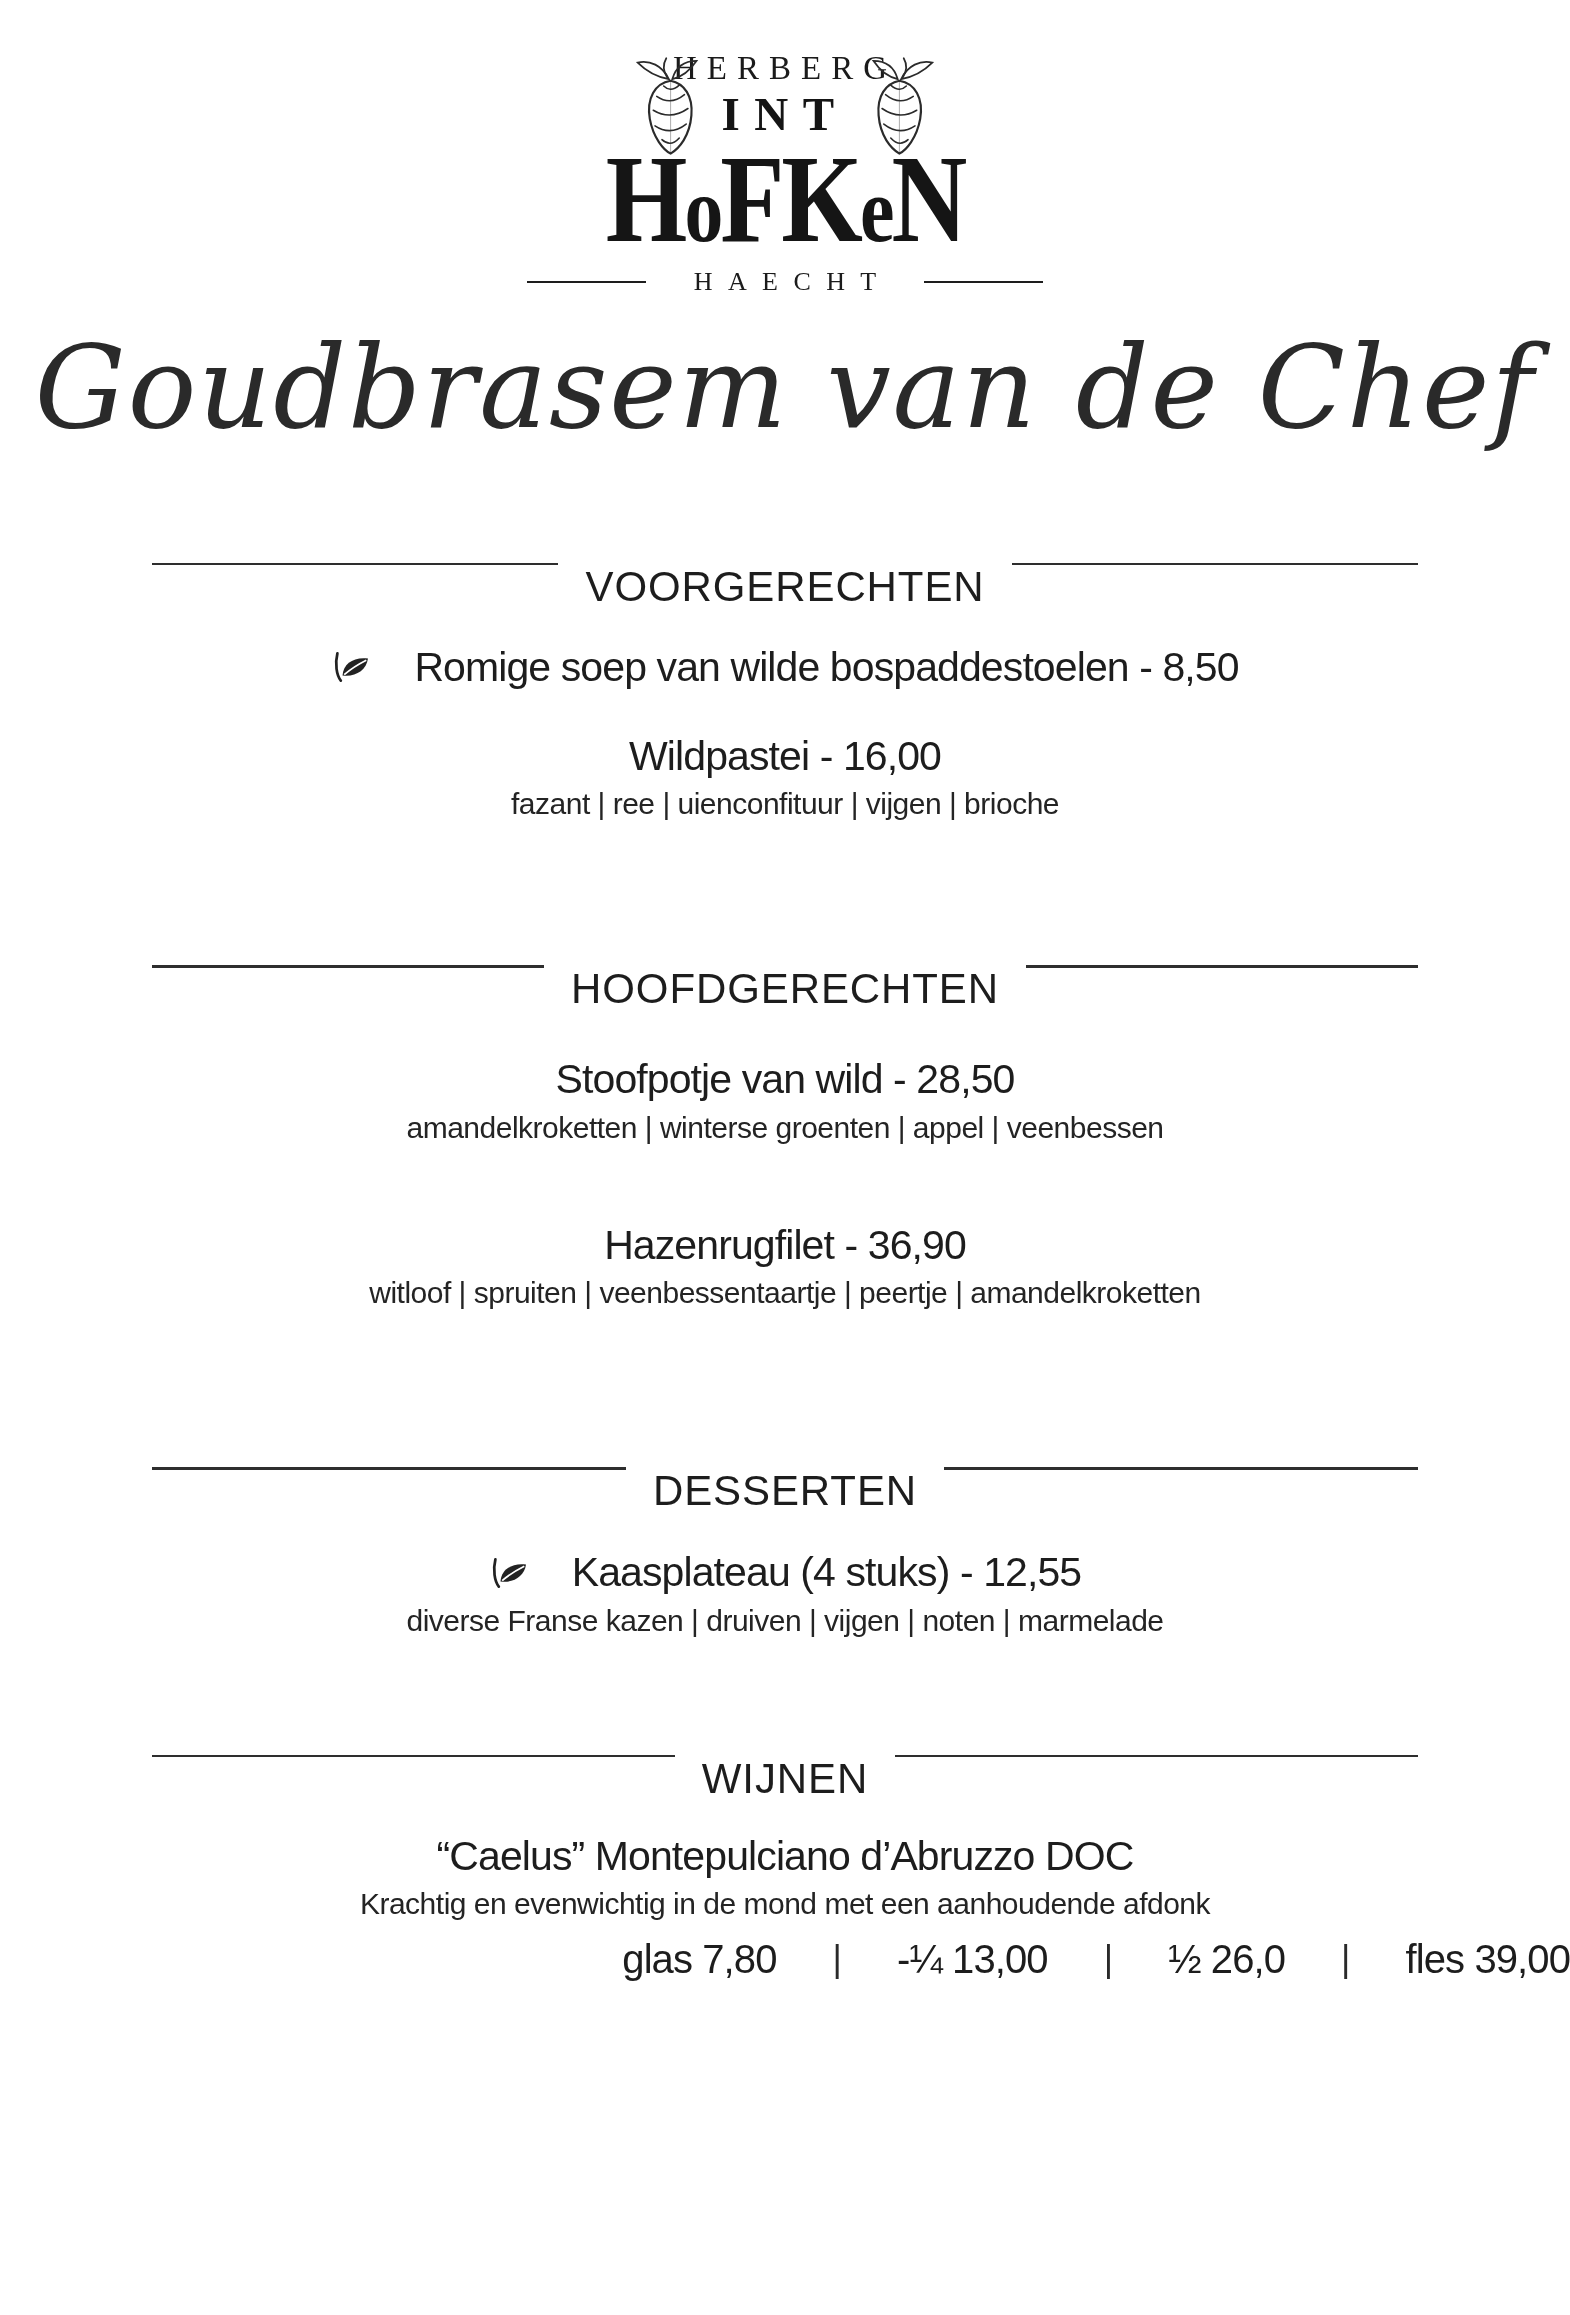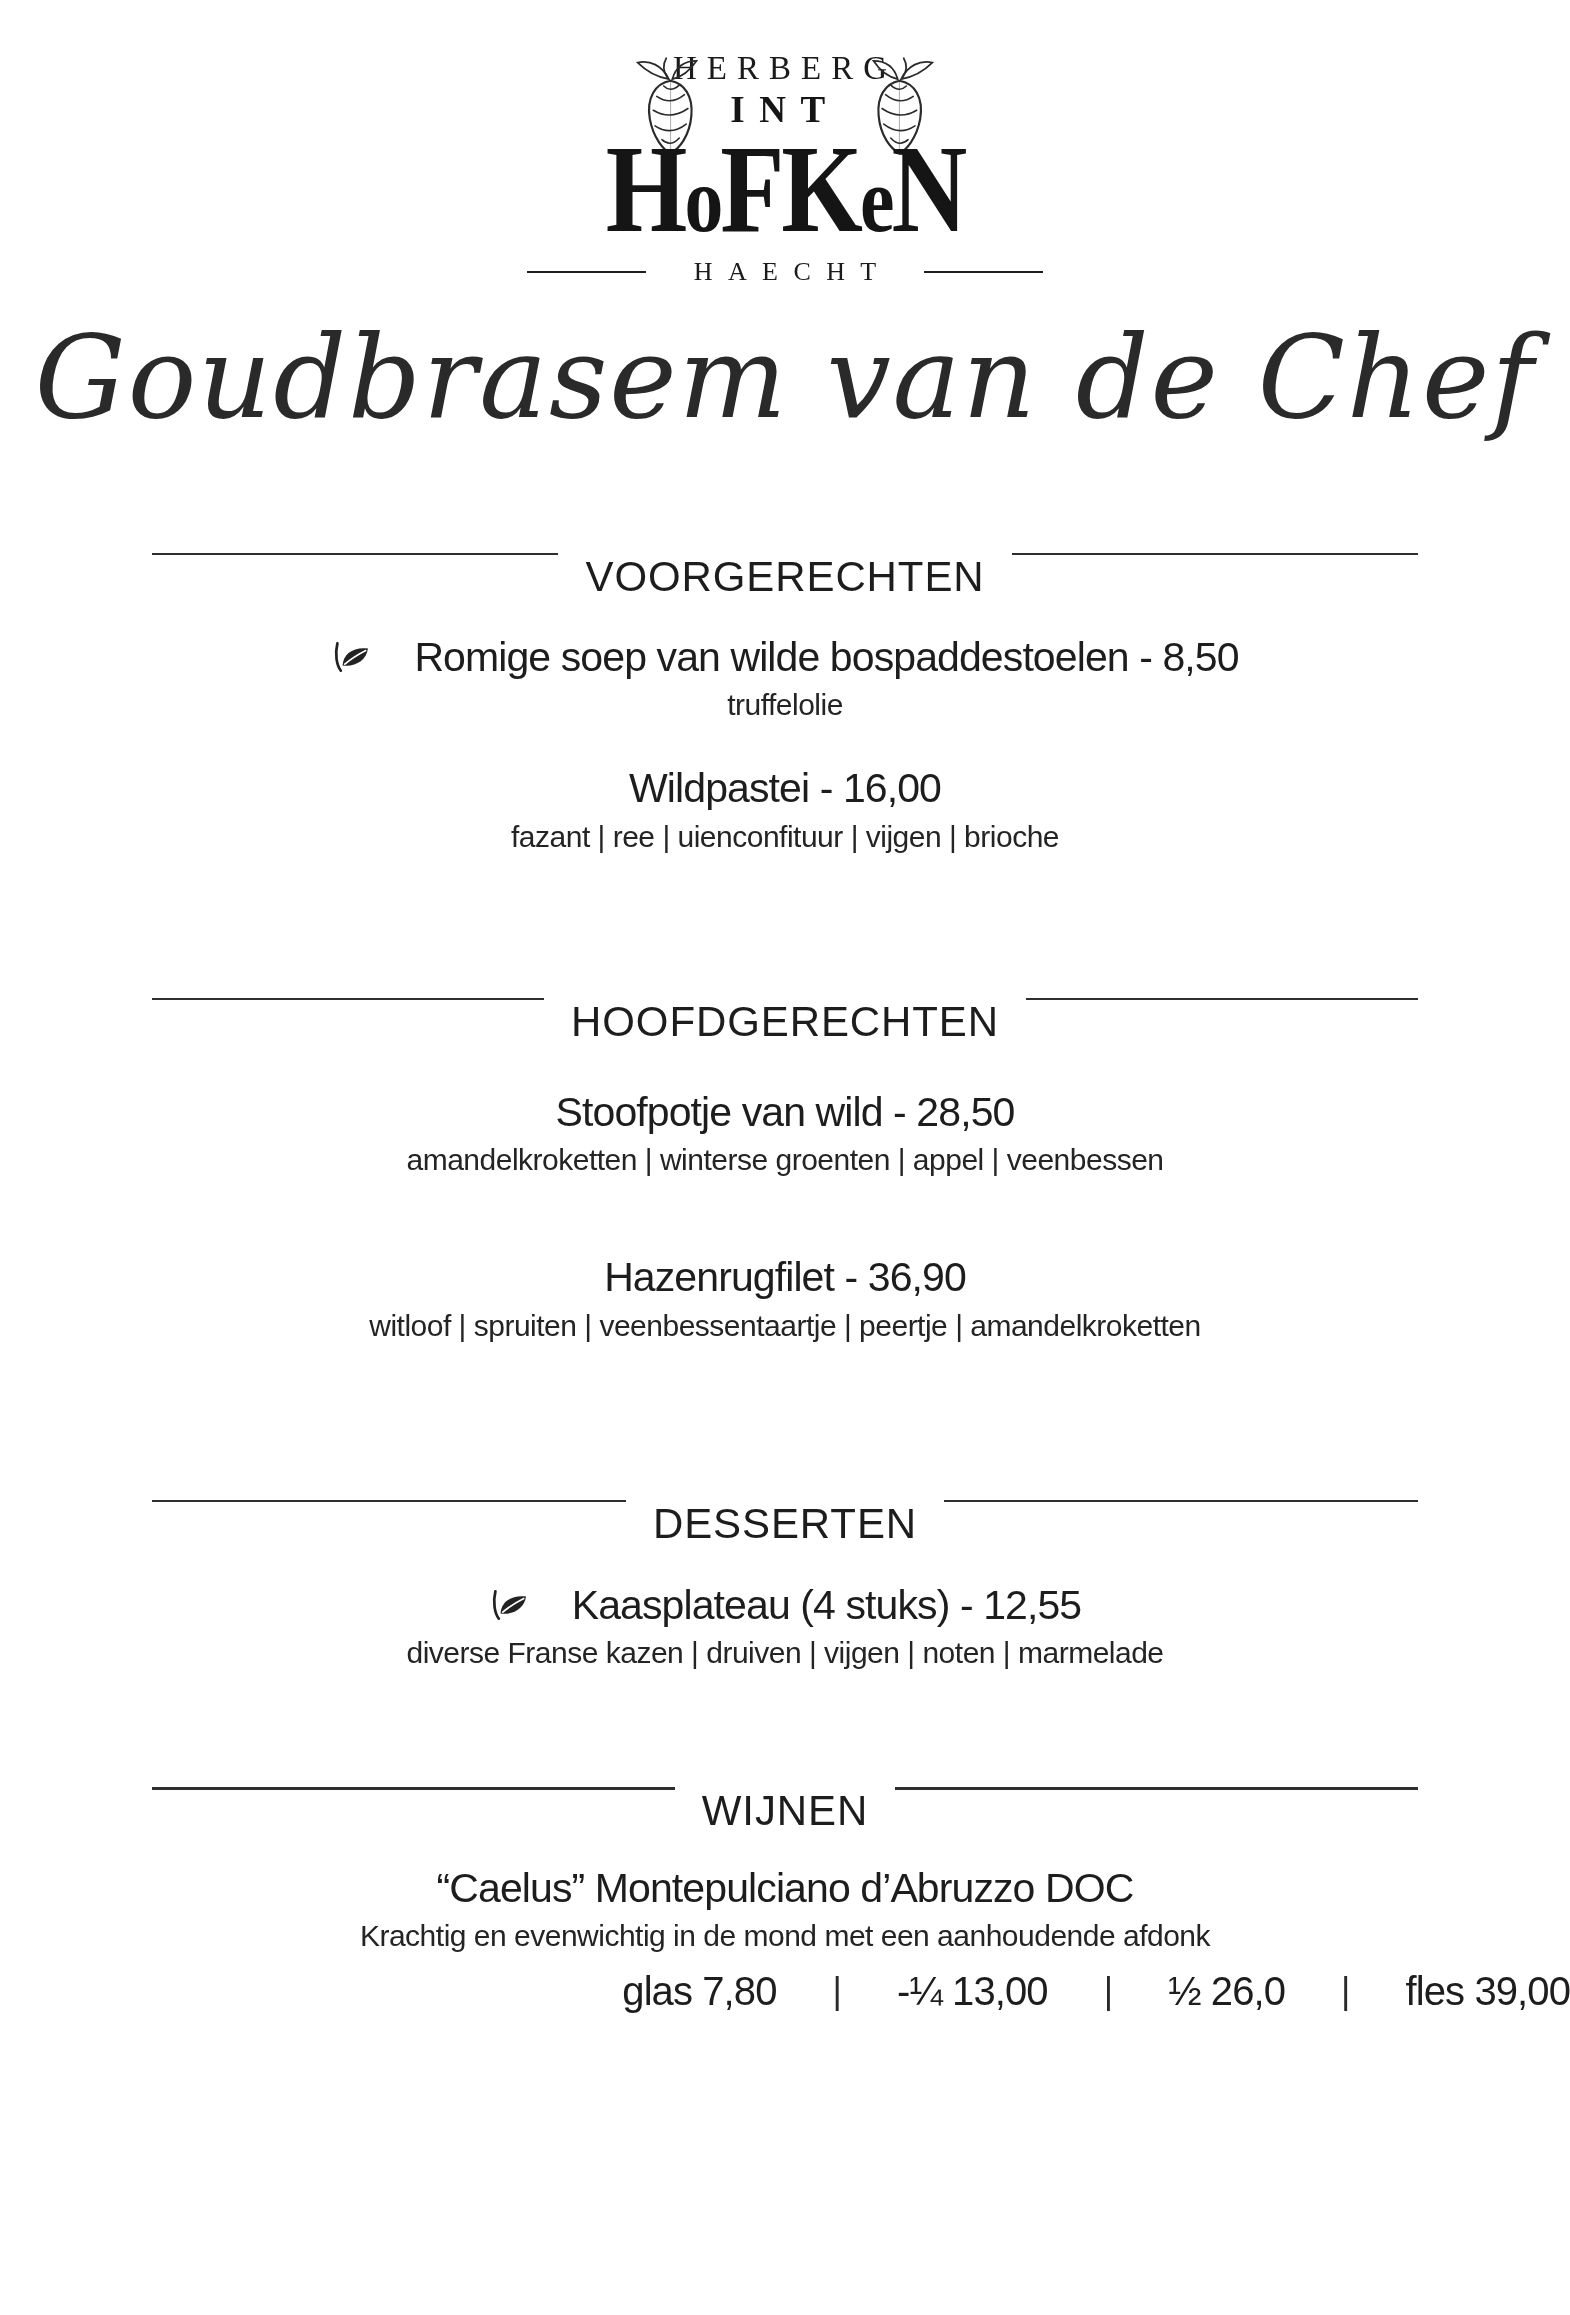--- a/index.html
+++ b/index.html
@@ -19,21 +19,21 @@
   .hop { position:absolute; top:56px; }
   .hop.left  { left:calc(50% - 156px); }
   .hop.right { right:calc(50% - 156px); transform:scaleX(-1); }
   .logo-herberg {
     font-family:"Liberation Serif", serif;
     font-size:33px; letter-spacing:10px; font-weight:400;
     color:#1b1b1b;
   }
   .logo-int {
     font-family:"Liberation Serif", serif;
-    font-size:37px; letter-spacing:14.5px; font-weight:700;
+    font-size:47px; letter-spacing:14.5px; font-weight:700;
     margin-top:3.6px; line-height:1.0; color:#151515;
   }
   .logo-hofken {
     font-family:"Liberation Serif", serif;
     font-size:125px; font-weight:700; line-height:0.98;
     letter-spacing:-3.6px; color:#151515;
     transform:scaleX(0.84);
   }
   .logo-hofken .sm { font-size:0.74em; }
   .logo-haecht {
@@ -160,21 +160,20 @@
       <div class="item-title-row">
         <span>
           <svg viewBox="0 0 46 40" width="40" height="34">
             <path d="M7,4 C4,16 6,30 11,36" stroke="#222" stroke-width="3.2" fill="none" stroke-linecap="round"></path>
             <path d="M13,30 C14,16 26,8 43,10 C41,24 28,32 13,30 Z" fill="#222"></path>
             <path d="M15,29 C23,22 33,16 41,12" stroke="#fff" stroke-width="2" fill="none"></path>
           </svg>
         </span>
         <span class="item-title">Romige soep van wilde bospaddestoelen - 8,50</span>
       </div>
-      <div class="item-desc">truffelolie</div>
     </div>
 
     <div class="item it-pastei">
       <div class="item-title">Wildpastei - 16,00</div>
       <div class="item-desc">fazant | ree | uienconfituur | vijgen | brioche</div>
     </div>
   </section>
 
   <section>
     <div class="sec-header mt-hoofd">

